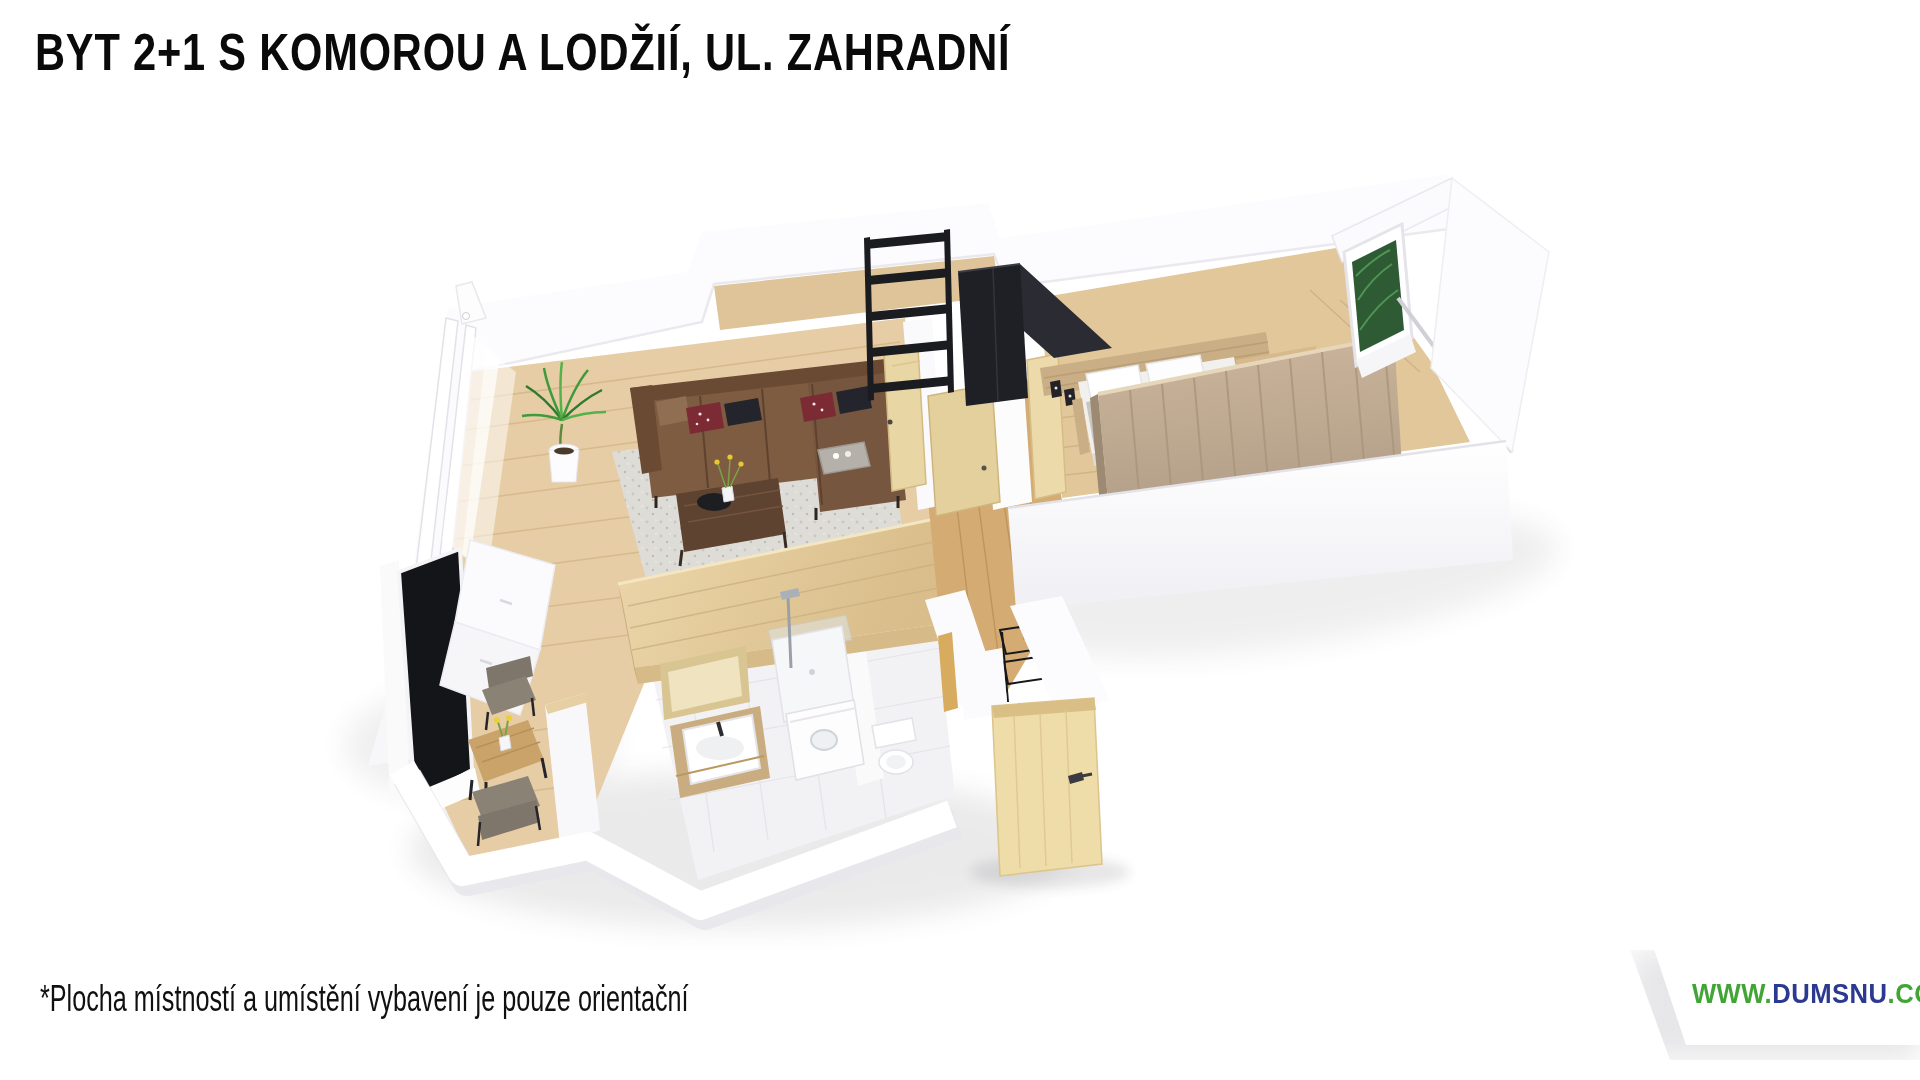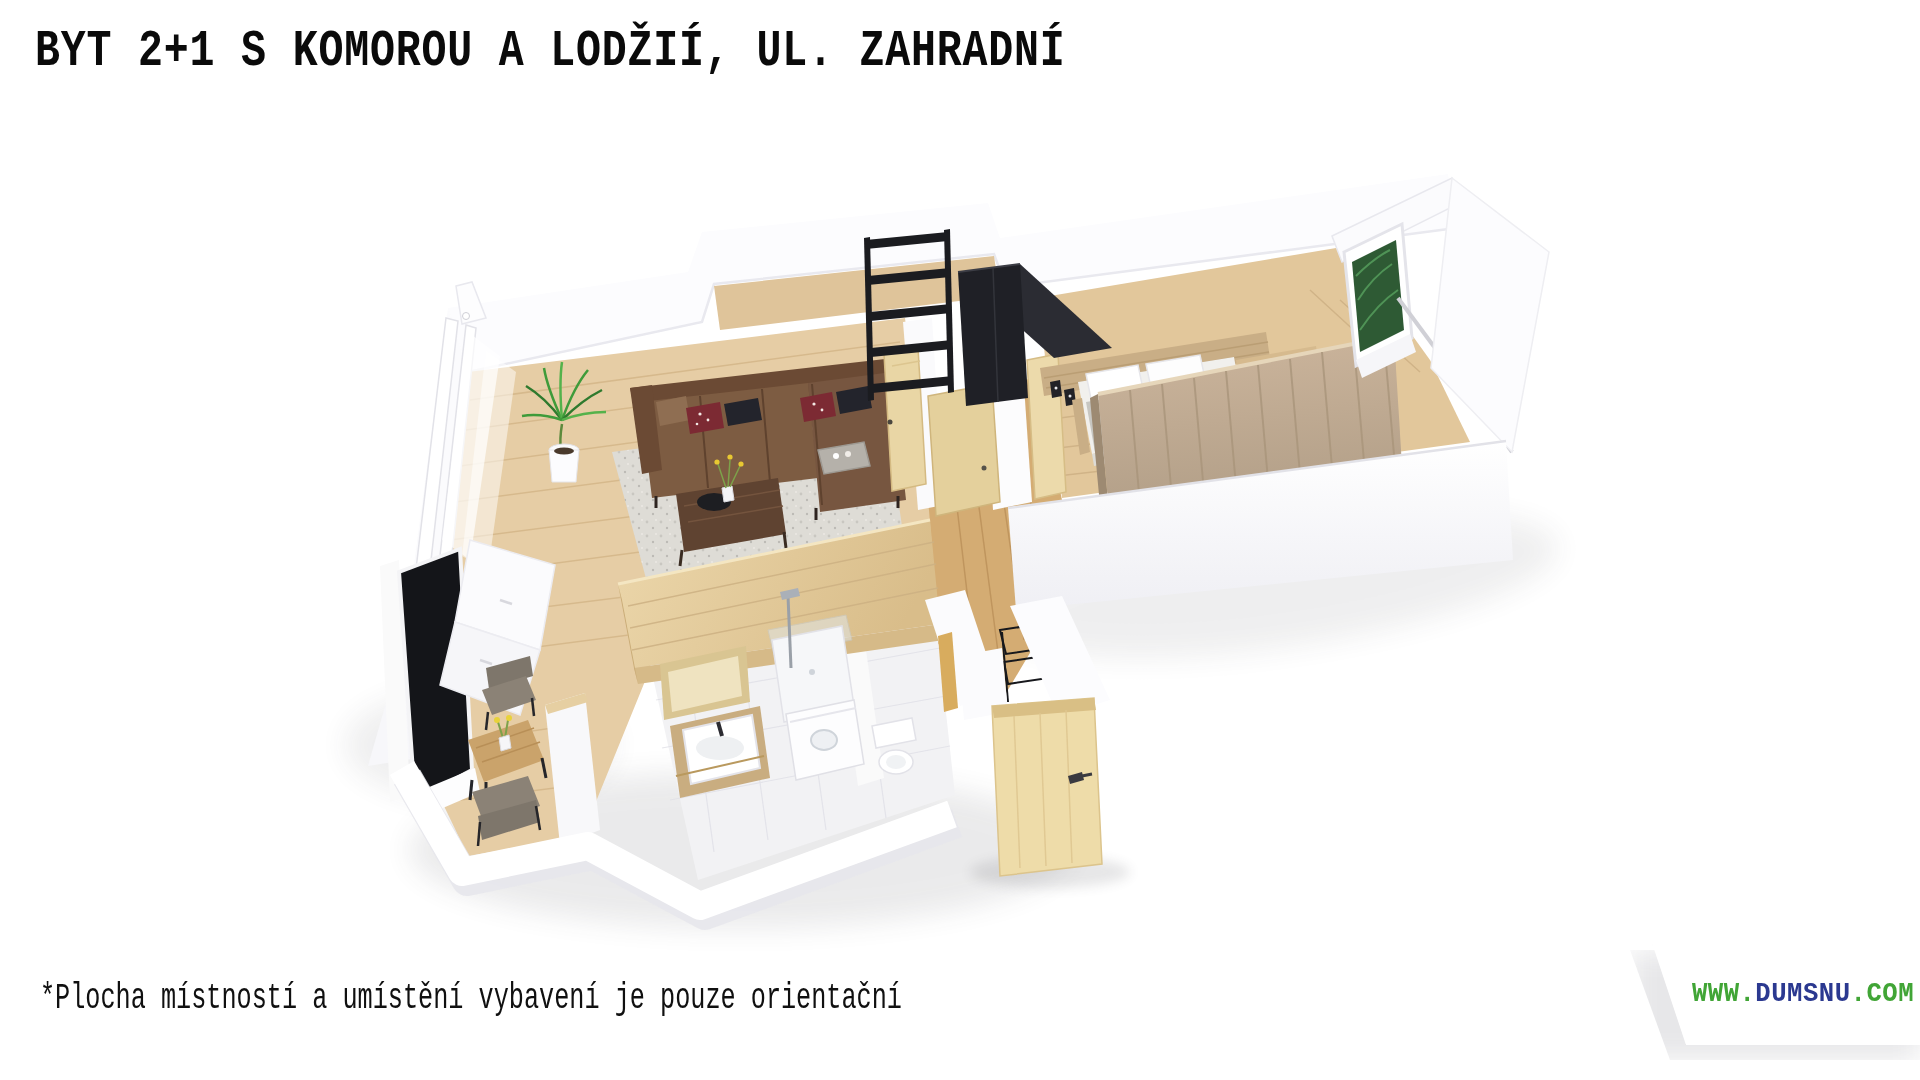--- a/index.html
+++ b/index.html
@@ -1,17 +1,17 @@
 <!DOCTYPE html>
 <html><head>
 <meta charset="utf-8">
 <style>
   html,body{margin:0;padding:0;background:#ffffff;}
   .page{position:relative;width:1920px;height:1080px;background:#ffffff;overflow:hidden;
-        font-family:Liberation Mono, monospace;}
+        font-family:Liberation Sans, sans-serif;}
   .title{position:absolute;left:35px;top:22px;font-size:52px;font-weight:bold;color:#0a0a0a;
          letter-spacing:1px;white-space:nowrap;transform:scaleX(0.80);transform-origin:left top;}
   .disclaimer{position:absolute;left:40px;top:978px;font-size:36px;font-weight:400;color:#101010;
          white-space:nowrap;transform:scaleX(0.70);transform-origin:left top;}
   .plan-svg{position:absolute;left:0;top:0;}
   .badge{position:absolute;left:1652px;top:943px;width:268px;height:102px;background:#ffffff;
          clip-path:polygon(0 0,100% 0,100% 100%,34px 100%);
          display:flex;align-items:center;box-shadow:-8px 10px 22px rgba(0,0,0,.16);}
   .badge-shadow{position:absolute;left:1630px;top:950px;width:290px;height:110px;
          background:rgba(60,60,70,.12);filter:blur(14px);

